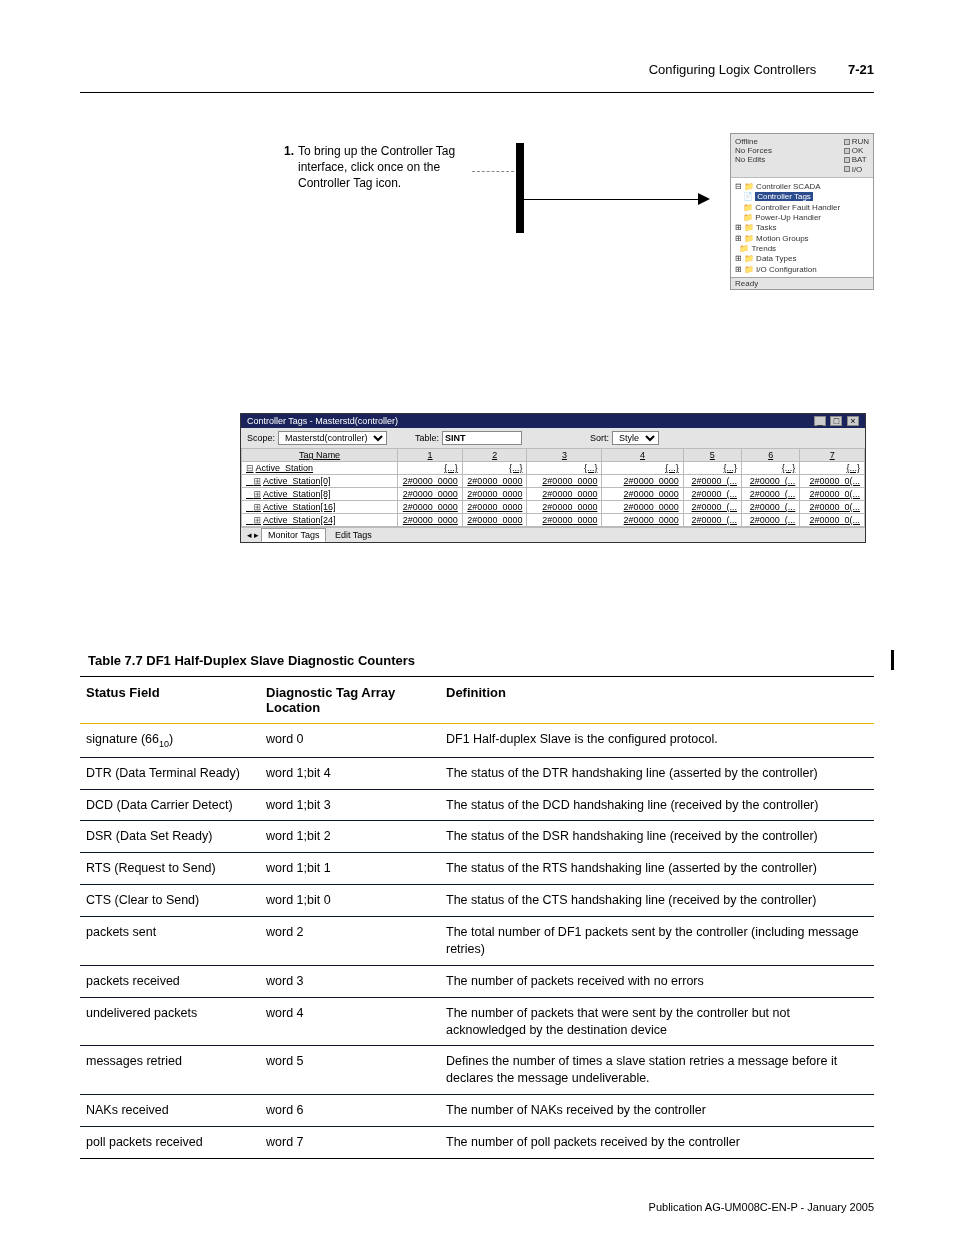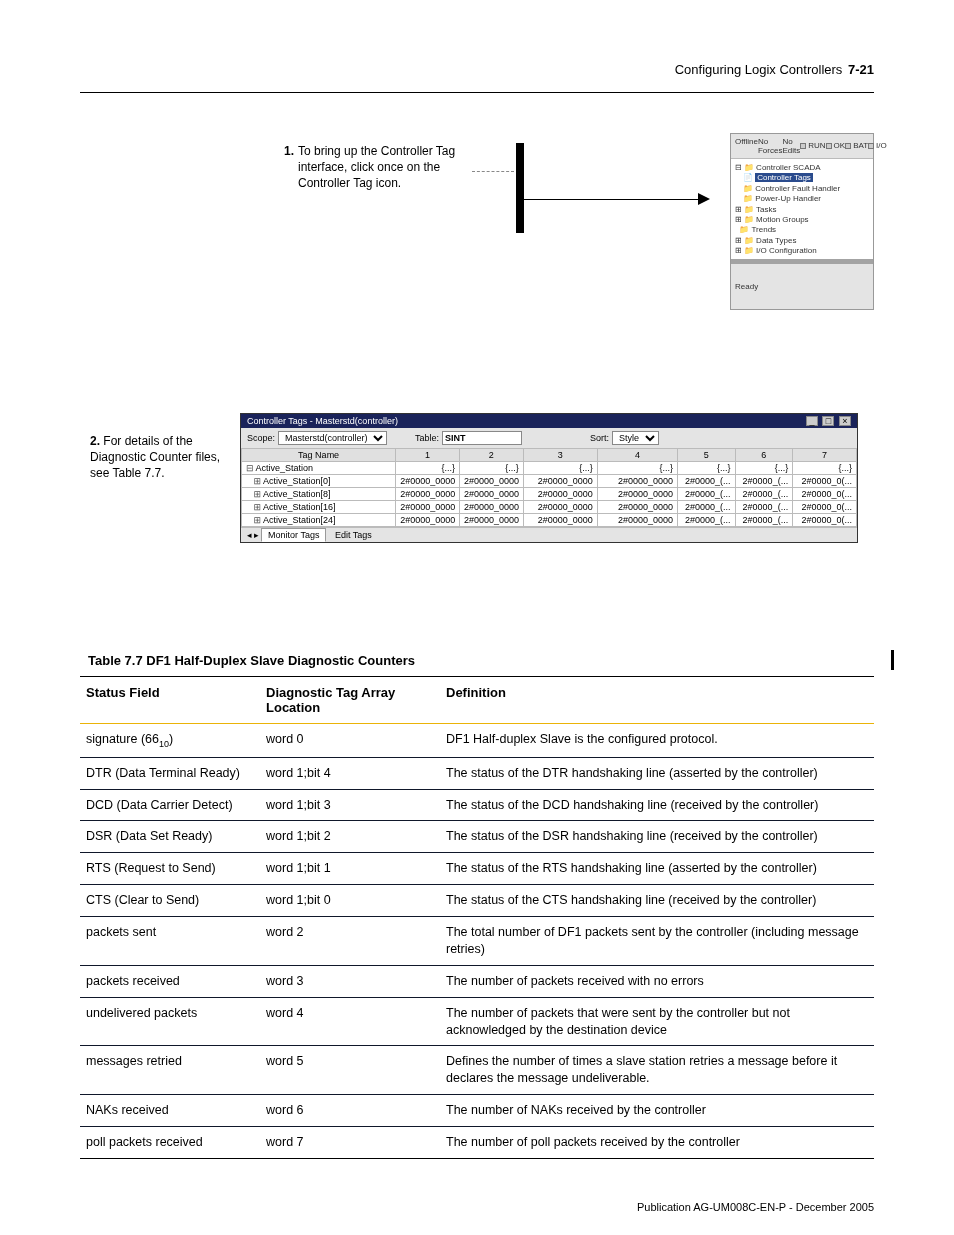--- a/index.html
+++ b/index.html
@@ -7,73 +7,73 @@
     font-family: Arial, Helvetica, sans-serif;
     background: #fff;
     color: #000;
     width: 954px;
     height: 1235px;
     position: relative;
   }
   .page { padding: 60px 80px 40px 80px; position: relative; }
   .header-line { border-top: 1px solid #000; margin-top: 32px; margin-bottom: 50px; }
   .running-head { position:absolute; top:62px; right:80px; font-size:13px; }
-  .running-head .pgnum { font-weight:bold; margin-left:2px; }
+  .running-head .pgnum { font-weight:bold; margin-left:28px; }
 
   
   .step1-wrap { position: relative; height: 200px; margin-bottom: 70px; }
   .step1-text { position:absolute; left:218px; top:0; width:190px; font-size:12px; line-height:1.35; }
   .step1-num { font-weight:bold; position:absolute; left:-14px; }
   .arrow-bar { position:absolute; left:436px; top:0; width:8px; height:90px; background:#000; }
   .arrow-shaft { position:absolute; left:444px; top:56px; width:180px; height:1px; background:#000; }
   .arrow-head {
     position:absolute; left:618px; top:50px; width:0; height:0;
     border-left:12px solid #000; border-top:6px solid transparent; border-bottom:6px solid transparent;
   }
   .leader-line { position:absolute; left:392px; top:28px; width:42px; border-top:1px dashed #888; }
 
   
   .mini-panel {
     position:absolute; right:0; top:-10px; width:144px;
     border:1px solid #999; background:#efefef; font-size:8px; color:#333;
   }
   .mini-status { background:#e4e4e4; padding:3px 4px; display:flex; justify-content:space-between; }
-  .mini-status-col { display:flex; flex-direction:row; gap:0px; }
+  .mini-status-col { display:flex; flex-direction:column; gap:0px; }
   .mini-status-row { display:flex; gap:2px; align-items:center; line-height:1.15; white-space:nowrap; }
   .led { width:6px; height:6px; background:#ccc; border:1px solid #777; }
   .mini-tree { background:#fff; padding:4px 4px 2px 4px; line-height:1.3; border-top:1px solid #bbb; }
   .mini-tree .sel { background:#2a4b8d; color:#fff; padding:0 2px; }
   .tree-row { white-space:nowrap; overflow:hidden; }
   .ind1 { padding-left:8px; }
-  .mini-ready { background:#e4e4e4; padding:18px 4px; border-top:5px solid #a3a3a3; }
+  .mini-ready { background:#e4e4e4; padding:1px 4px; border-top:1px solid #a3a3a3; }
 
   
   .step2-wrap { position:relative; min-height:170px; margin-bottom:70px; }
   .step2-text { position:absolute; left:10px; top:20px; width:140px; font-size:12px; line-height:1.35; text-align:left; }
   .step2-num { font-weight:bold; }
 
   .grid-window {
-    position:absolute; left:160px; top:0; right:16px;
+    position:absolute; left:160px; top:0; right:8px;
     border:1px solid #333; background:#000000; font-size:9px; color:#000;
   }
   .gw-title {
     background:#1a235a; color:#fff; padding:2px 6px;
     display:flex; justify-content:space-between; align-items:center;
   }
   .gw-title .icons span {
     display:inline-block; width:12px; height:10px; background:#ccc;
     margin-left:2px; border:1px solid #888; color:#000; font-size:9px;
     line-height:9px; text-align:center;
   }
   .gw-bar { background:#e4e4e4; padding:3px 6px; display:flex; gap:28px; align-items:center; }
   .gw-bar .field { display:flex; gap:3px; align-items:center; }
   .gw-bar input, .gw-bar select {
     font-size:9px; height:14px; border:1px solid #888; background:#fff; padding:0 2px;
   }
-  table.grid { border-collapse:collapse; width:100%; table-layout:fixed; background:#fff; }
+  table.grid { border-collapse:collapse; width:100%; table-layout:fixed; background:#fff;text-decoration:underline; }
   table.grid th, table.grid td {
     border:1px solid #bbb; padding:1px 4px; font-size:9px; font-weight:normal;
     white-space:nowrap; overflow:hidden;
   }
   table.grid th { background:#e0e0e0; text-align:center; }
   table.grid td { text-align:right; }
   table.grid td.tagname { text-align:left; background:#fff; }
   .treeexp { color:#555; margin-right:2px; }
   col.tag { width:150px; }
   col.v { width:62px; }
@@ -154,24 +154,20 @@
         <div class="tree-row">⊞ 📁 <span>Motion Groups</span></div>
         <div class="tree-row">&nbsp;&nbsp;📁 <span>Trends</span></div>
         <div class="tree-row">⊞ 📁 <span>Data Types</span></div>
         <div class="tree-row">⊞ 📁 <span>I/O Configuration</span></div>
       </div>
       <div class="mini-ready">Ready</div>
     </div>
   </div>
 
   <div class="step2-wrap">
-    <div class="step2-text">
-      <span class="step2-num">2.</span>
-      <span>For details of the Diagnostic Counter files, see Table 7.7.</span>
-    </div>
 
     <div class="grid-window">
       <div class="gw-title">
         <span>Controller Tags - Masterstd(controller)</span>
         <span class="icons">
           <span>_</span>
           <span>□</span>
           <span>×</span>
         </span>
       </div>
@@ -346,13 +342,13 @@
           <td>poll packets received</td>
           <td>word 7</td>
           <td>The number of poll packets received by the controller</td>
         </tr>
       </tbody>
   </table>
 
 </div>
 
 <div class="change-bar"></div>
-<div class="footer">Publication AG-UM008C-EN-P - December 2005</div>
+<div class="footer">Publication AG-UM008C-EN-P - January 2005</div>
 
 </body></html>

